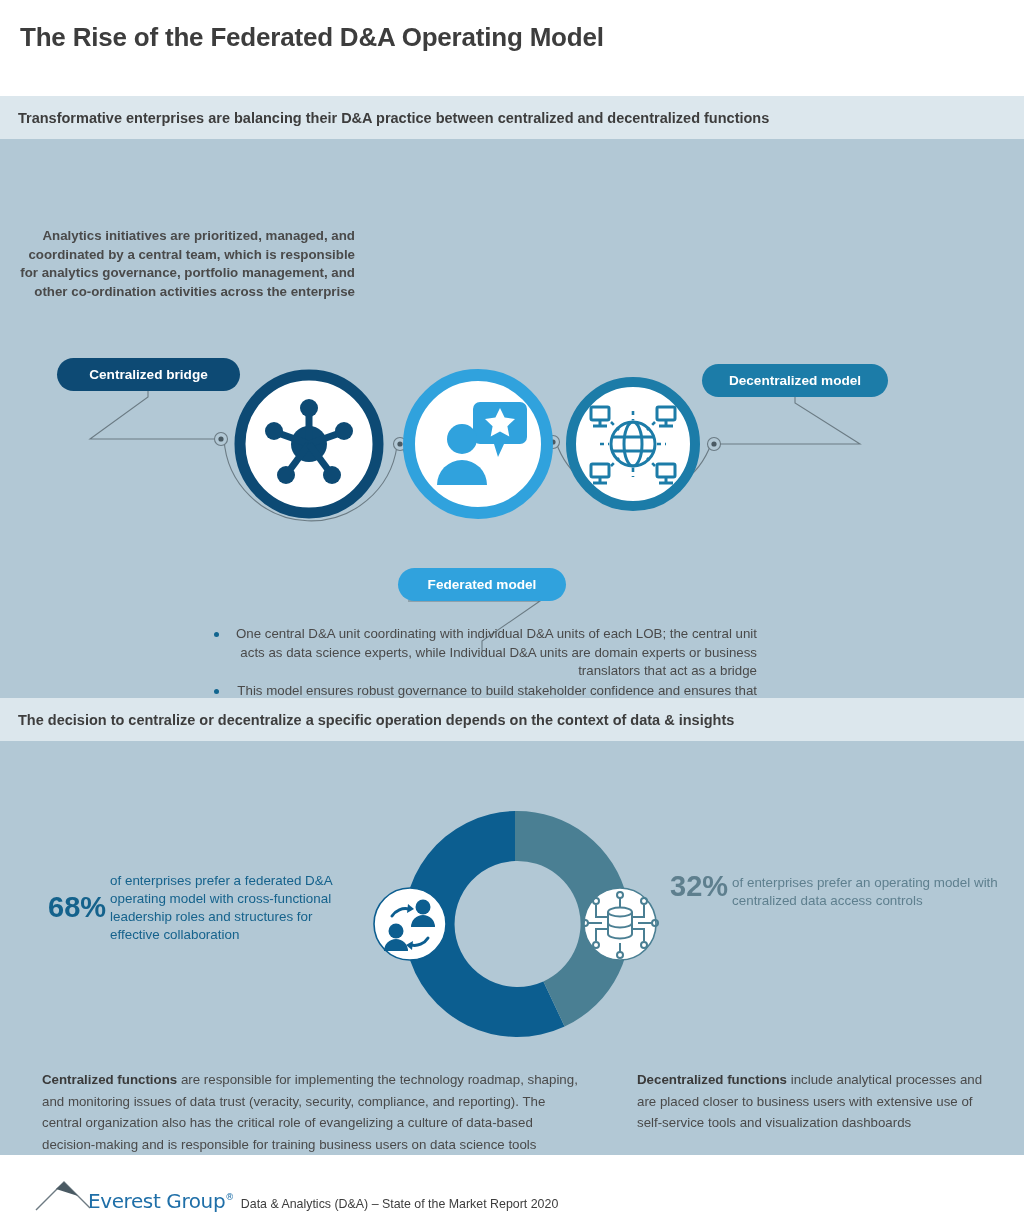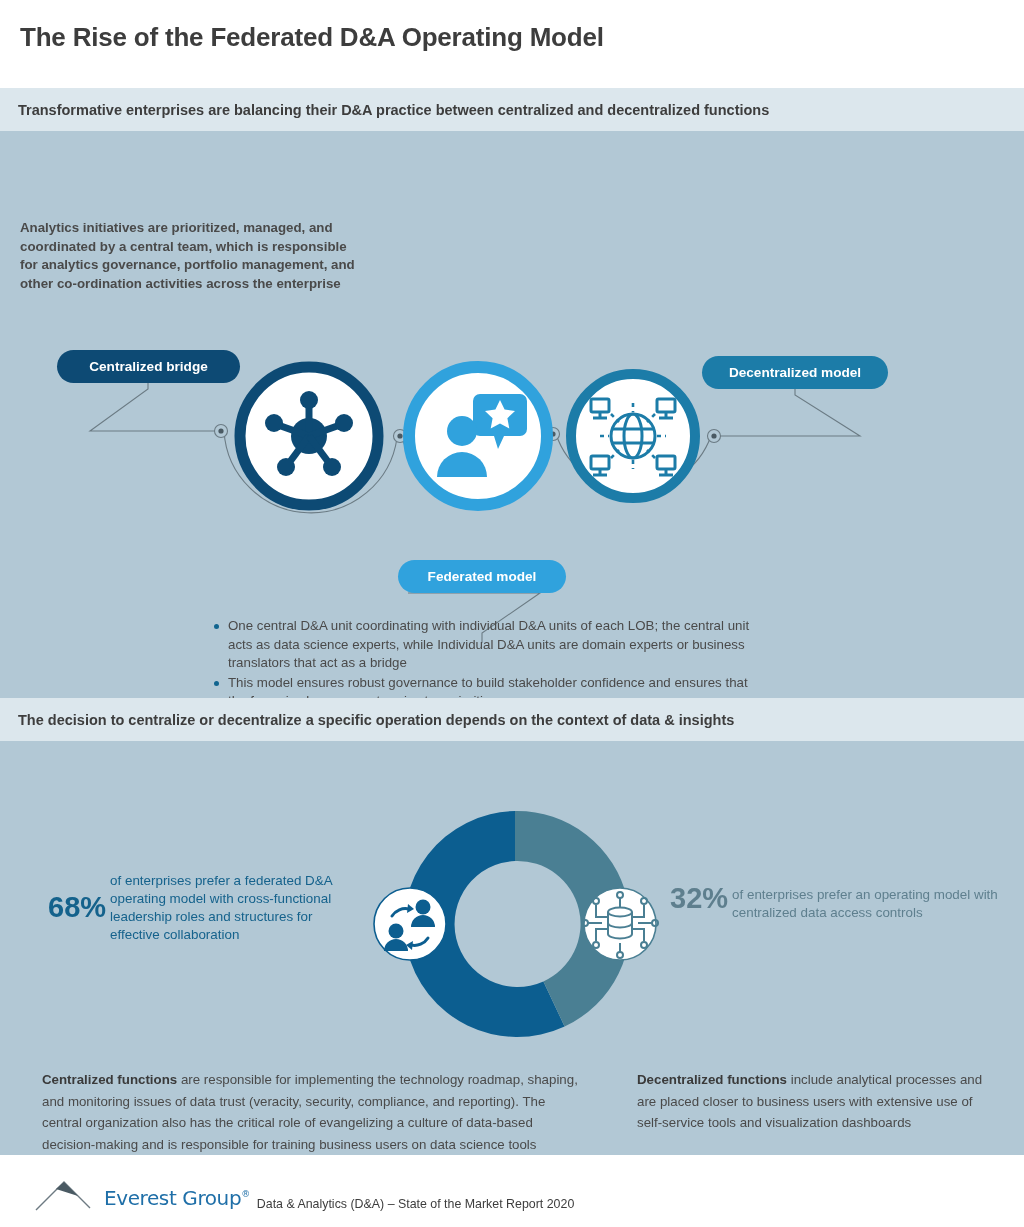--- a/index.html
+++ b/index.html
@@ -46,21 +46,21 @@
     font-weight: bold;
     color: #3d3d3d;
   }
   .band-body {
     background: #b2c8d5;
     position: relative;
     box-sizing: border-box;
   }
 
   
-  #section-one { top: 88px; }
+  #section-one { top: 96px; text-align: right; }
   #section-one .band-body { height: 592px; }
 
   
   #section-two { top: 698px; }
   #section-two .band-body { height: 440px; }
 
   
   .para {
     position: absolute;
     font-size: 13.3px;
@@ -143,21 +143,21 @@
     margin-right: 4px;
     white-space: nowrap;
   }
   .stat-text {
     font-size: 13.4px;
     line-height: 18px;
     padding-top: 3px;
   }
   #stat-left  { left: 48px;  top: 128px; width: 300px; color: #15628c; align-items: center; }
   #stat-left .stat-num { color: #14628c; }
-  #stat-right { left: 670px; top: 130px; width: 340px; color: #5e7f8e; margin-top: 12px; }
+  #stat-right { left: 670px; top: 130px; width: 340px; color: #5e7f8e; }
   #stat-right .stat-num { color: #5e7f8e; }
 
   .bottom-para {
     position: absolute;
     font-size: 13.3px;
     line-height: 21.5px;
     color: #4a4a4a;
   }
   #bottom-left  { left: 42px;  top: 328px; width: 545px; }
   #bottom-right { left: 637px; top: 328px; width: 360px; }
@@ -177,22 +177,21 @@
     left: 34px;
     top: 14px;
     display: flex;
     align-items: flex-end;
   }
   .logo-word {
     font-family: "DejaVu Sans", sans-serif;
     font-size: 20px;
     color: #1f6fa8;
     letter-spacing: -0.4px;
-    line-height: 28px;
-    margin-left: 16px;
+    line-height: 22px;
   }
   .logo-reg { font-size: 9px; vertical-align: super; color: #1f6fa8; }
   .footer-text {
     font-size: 12.4px;
     color: #3d3d3d;
     margin-left: 7px;
     padding-bottom: 1px;
     margin-top: 28px;
   }
 </style>

